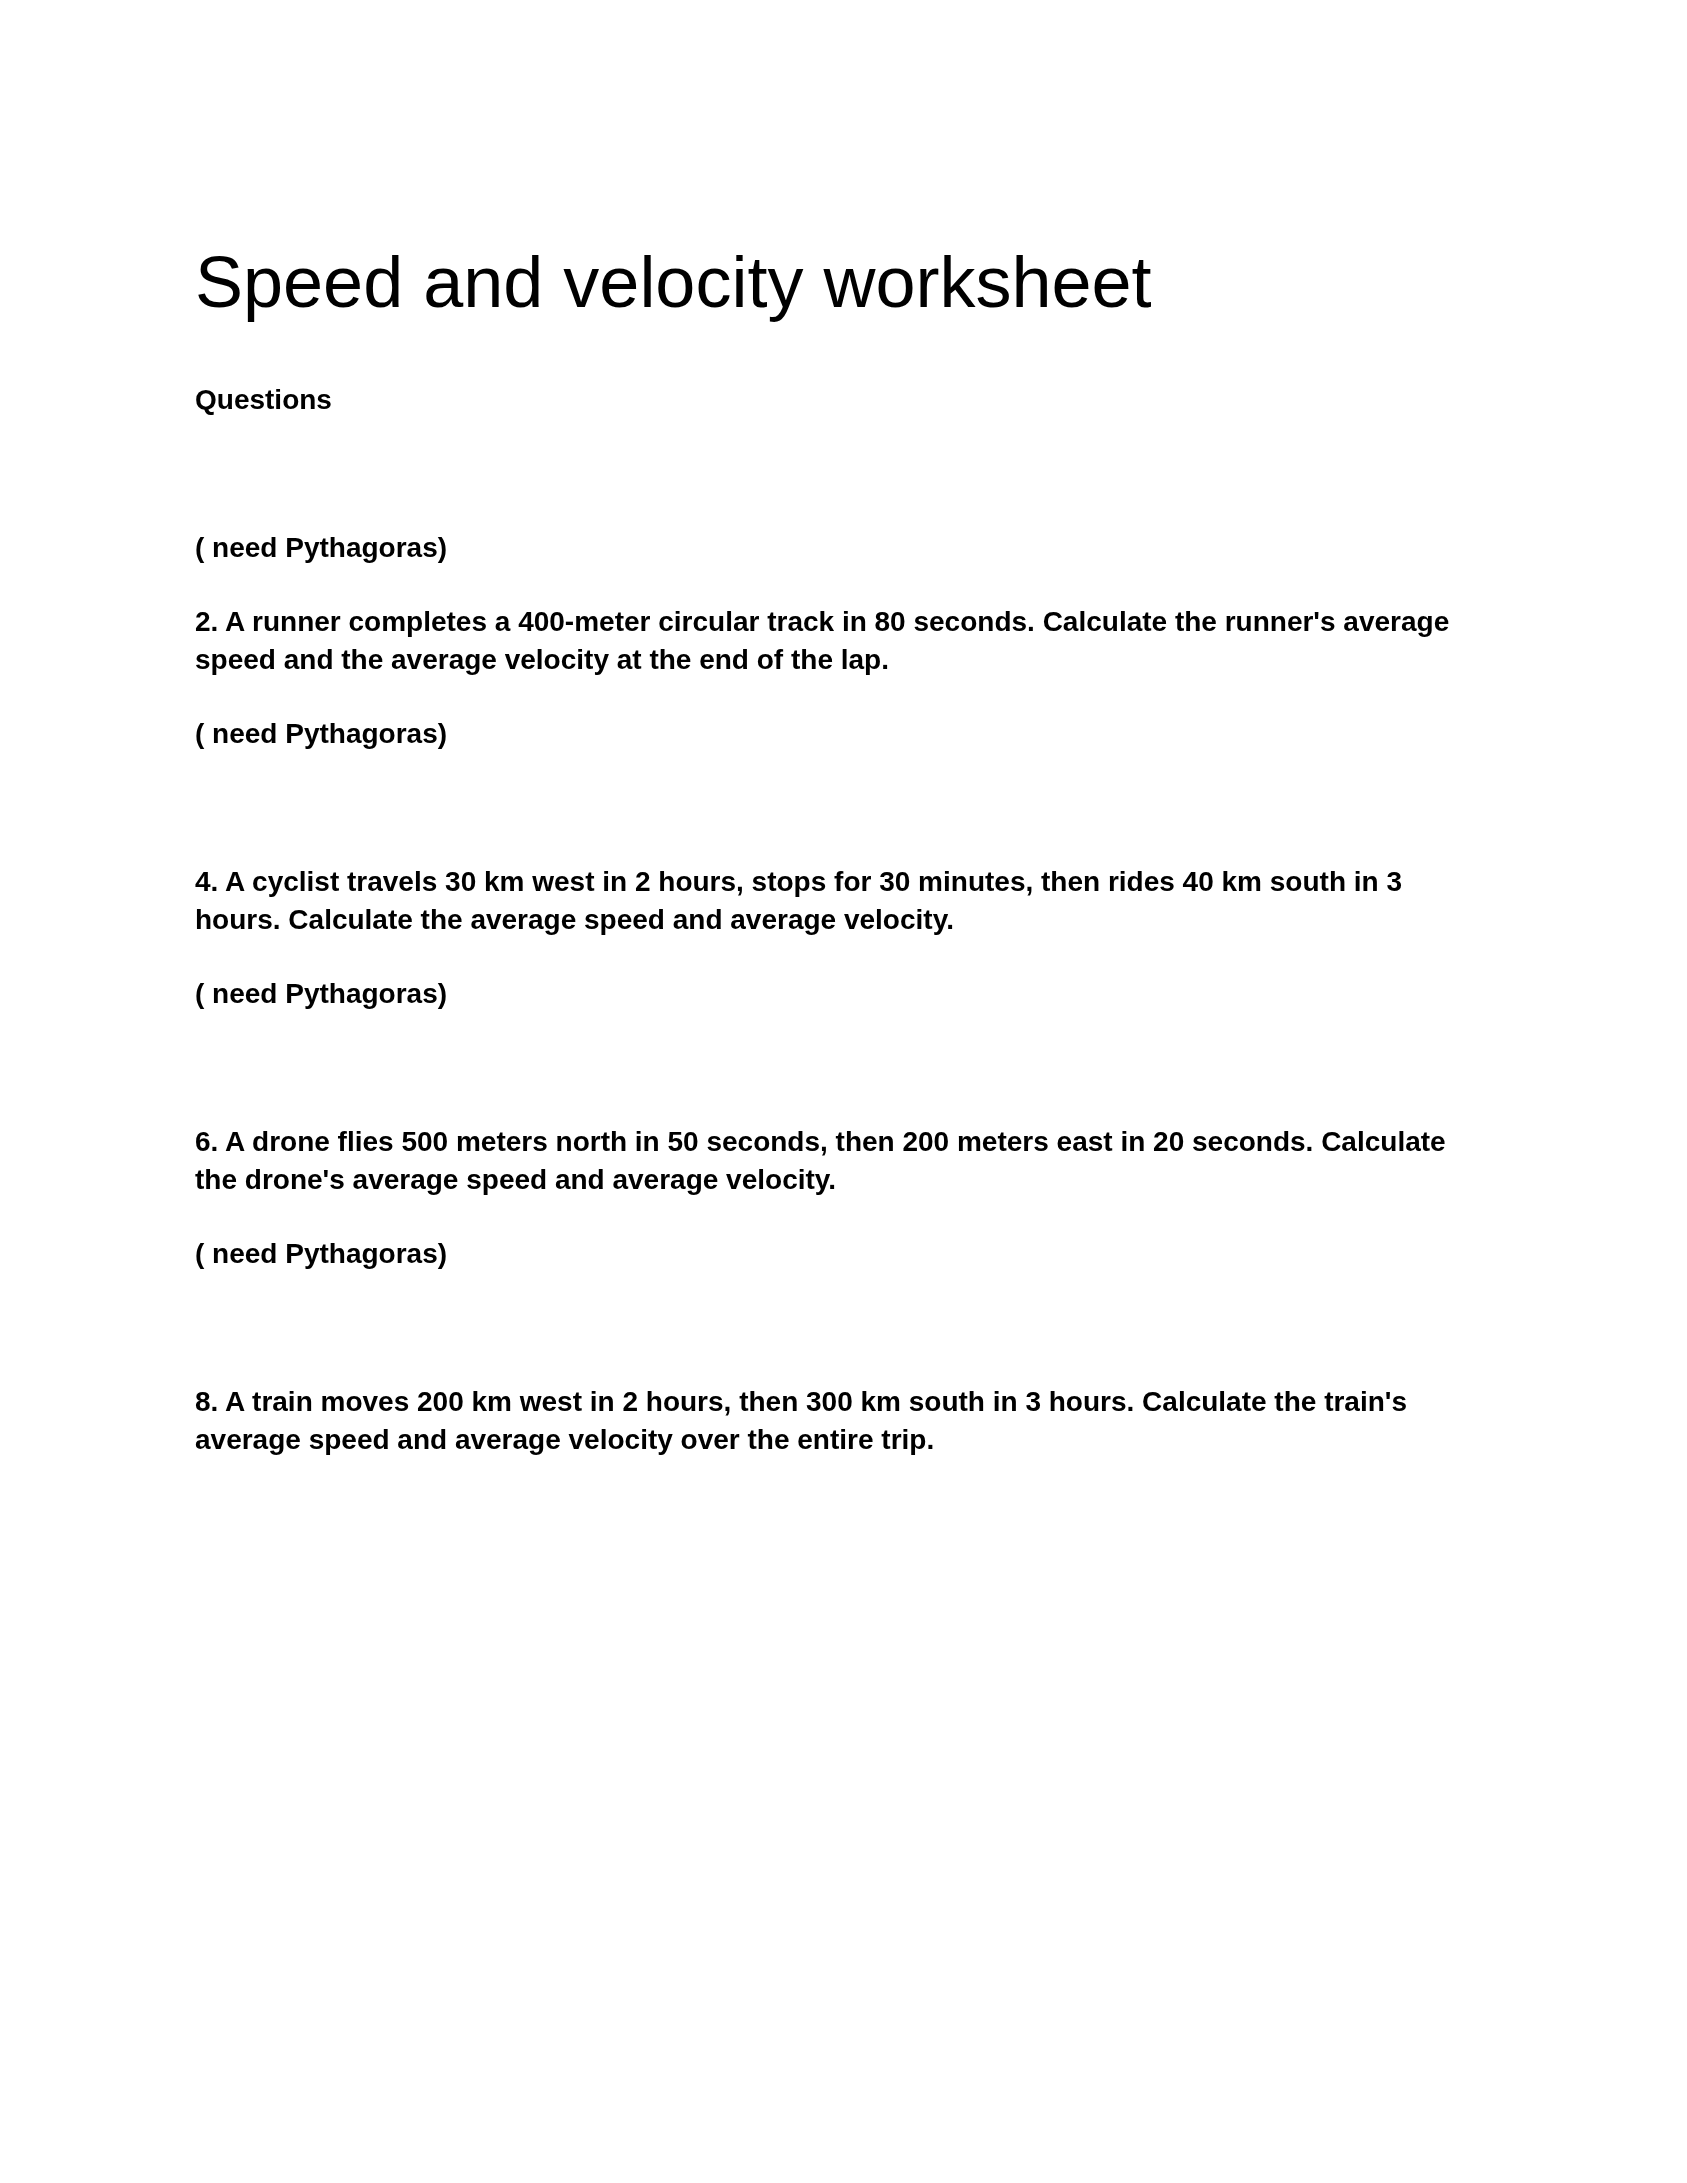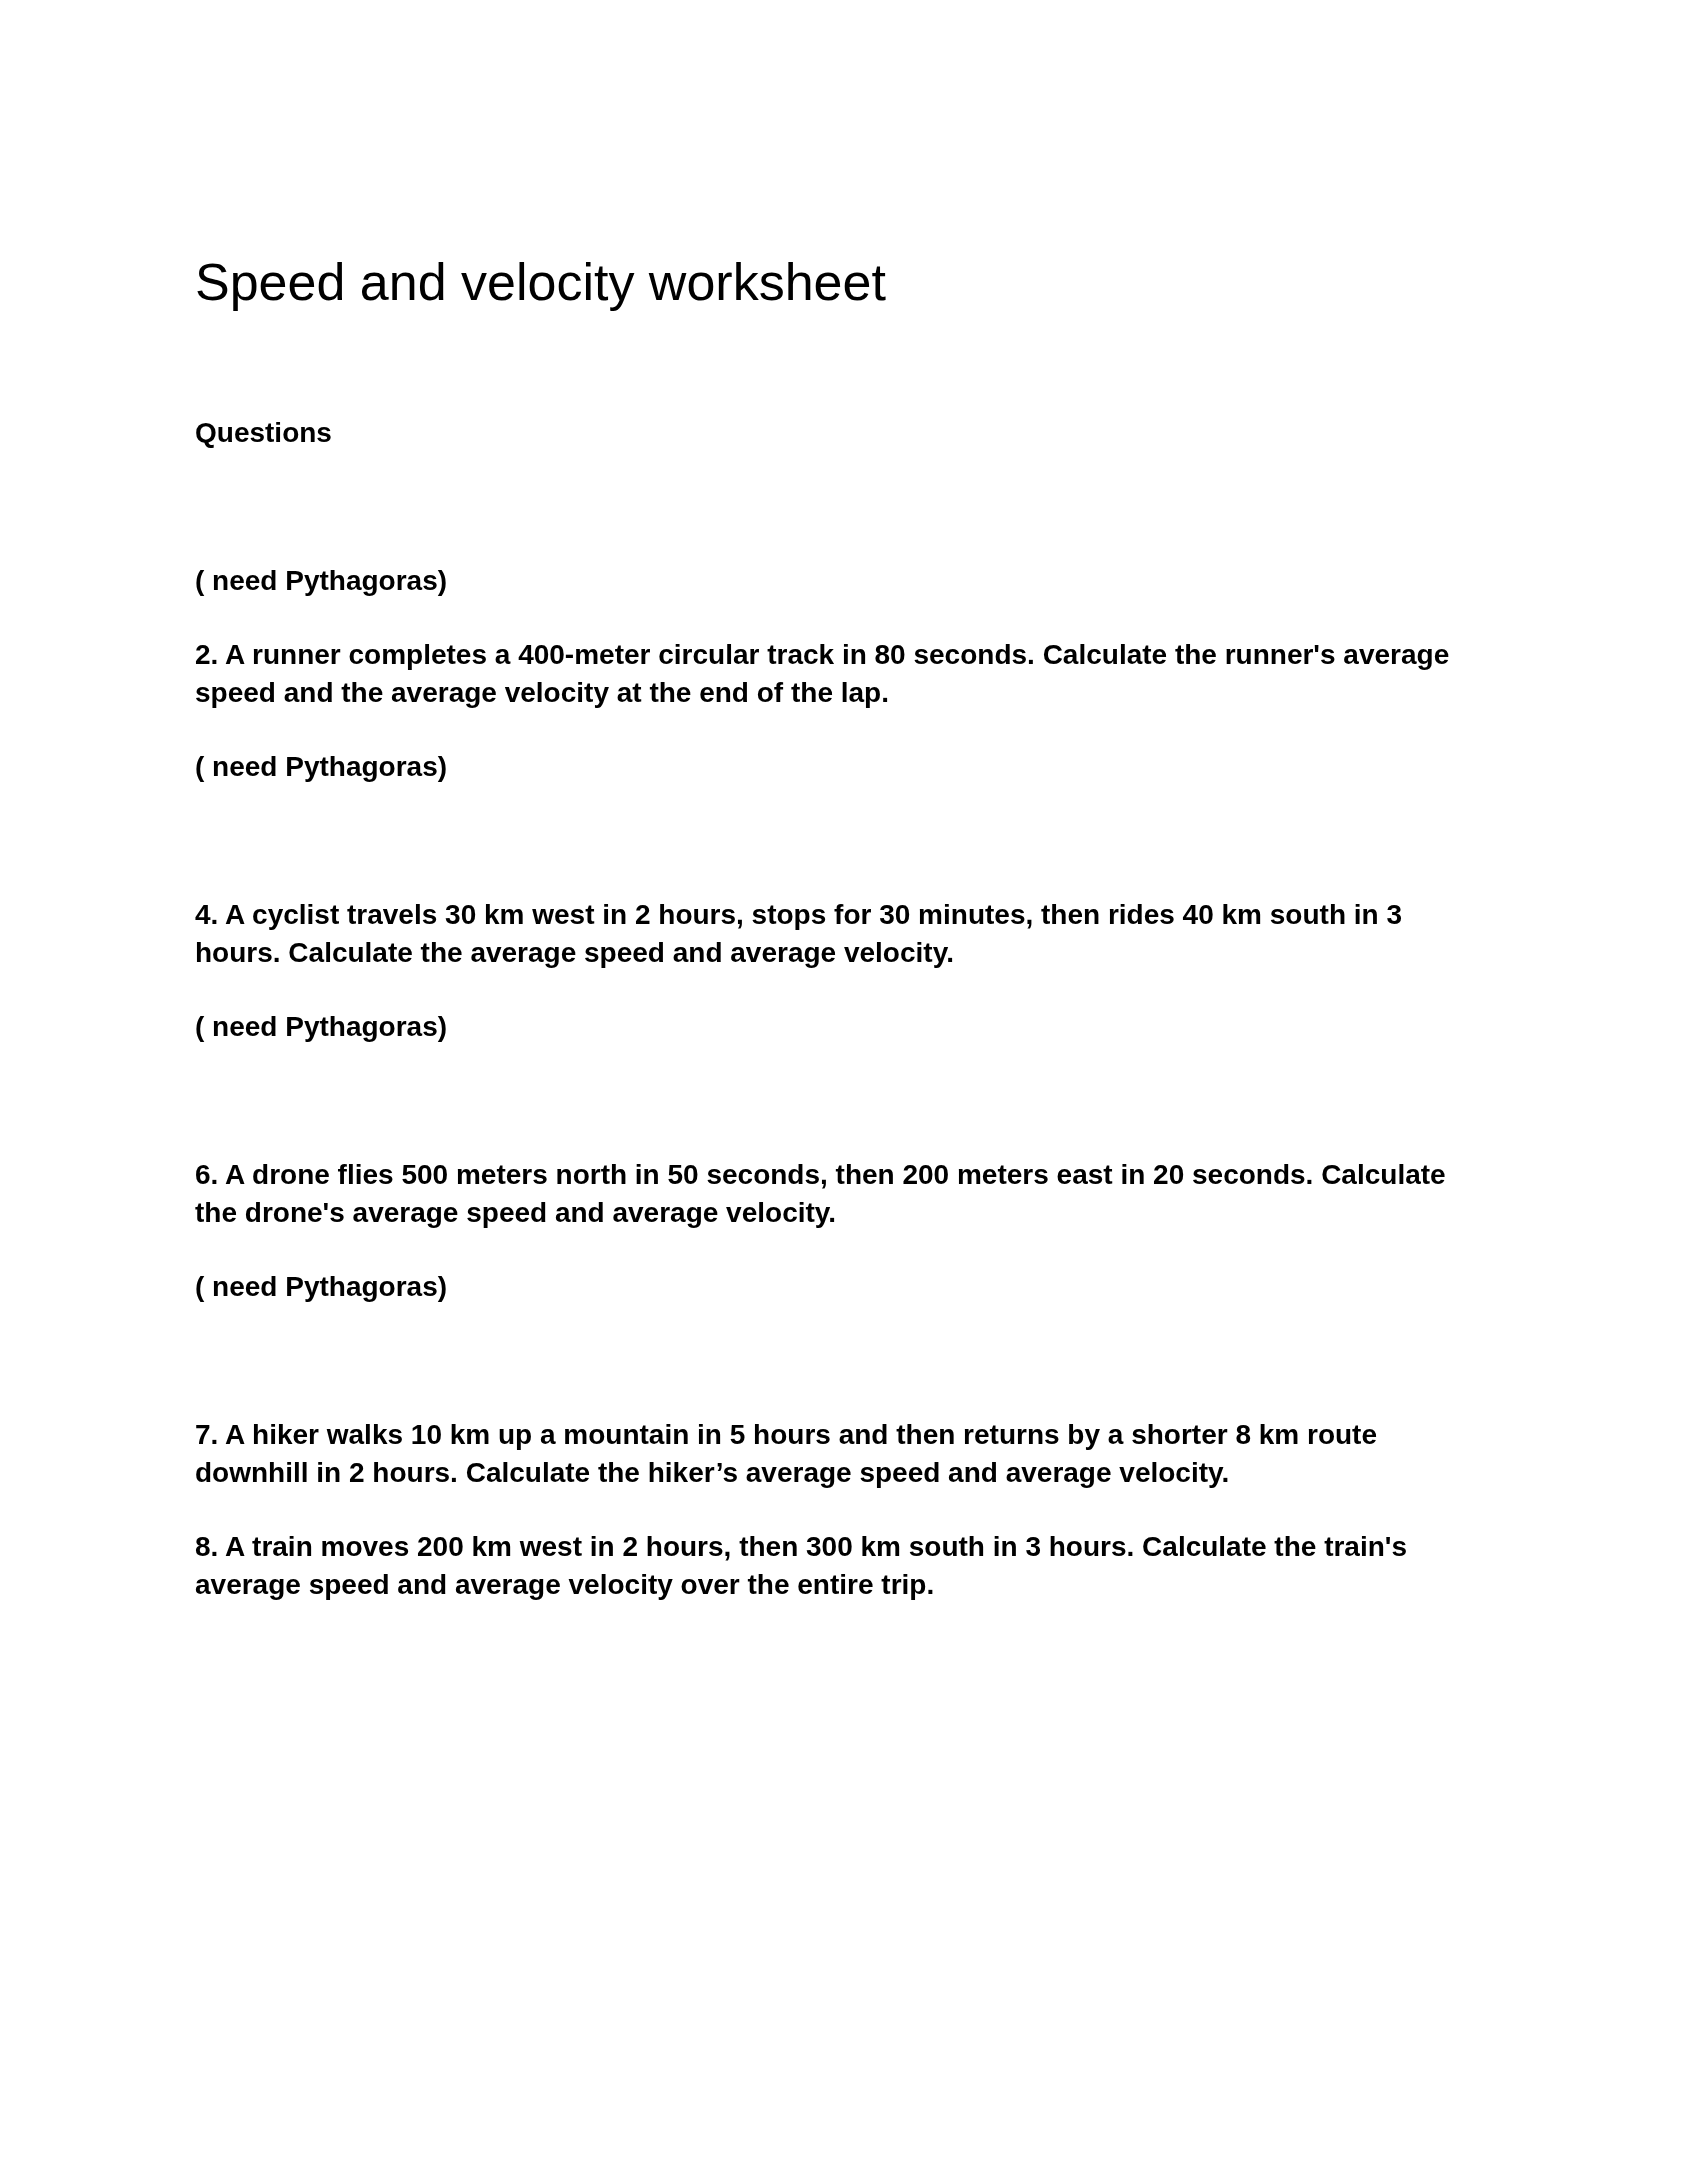--- a/index.html
+++ b/index.html
@@ -12,25 +12,25 @@
     box-sizing: border-box;
     width: 1687px;
     height: 2183px;
     background: #ffffff;
     color: #000000;
     font-family: "Liberation Sans", sans-serif;
     padding: 247px 195px 0 195px;
     overflow: hidden;
   }
   .doc-title {
-    font-size: 52px;
+    font-size: 72px;
     font-weight: 400;
     line-height: 71px;
     letter-spacing: 0;
-    margin: 0 0 96px 0;
+    margin: 0 0 63px 0;
   }
   .para {
     font-size: 28px;
     font-weight: 700;
     line-height: 38px;
     margin: 0 0 36px 0;
     max-width: 1297px;
   }
   .blank-line {
     height: 38px;
@@ -64,18 +64,17 @@
 
   <div class="blank-line"></div>
 
 
   <p class="para">6. A drone flies 500 meters north in 50 seconds, then 200 meters east in 20 seconds. Calculate the drone's average speed and average velocity.</p>
 
   <p class="para">( need Pythagoras)</p>
 
   <div class="blank-line"></div>
 
-  <p class="para">7. A hiker walks 10 km up a mountain in 5 hours and then returns by a shorter 8 km route downhill in 2 hours. Calculate the hiker’s average speed and average velocity.</p>
 
   <p class="para">8. A train moves 200 km west in 2 hours, then 300 km south in 3 hours. Calculate the train's average speed and average velocity over the entire trip.</p>
 
 </div>
 
 
 </body></html>

